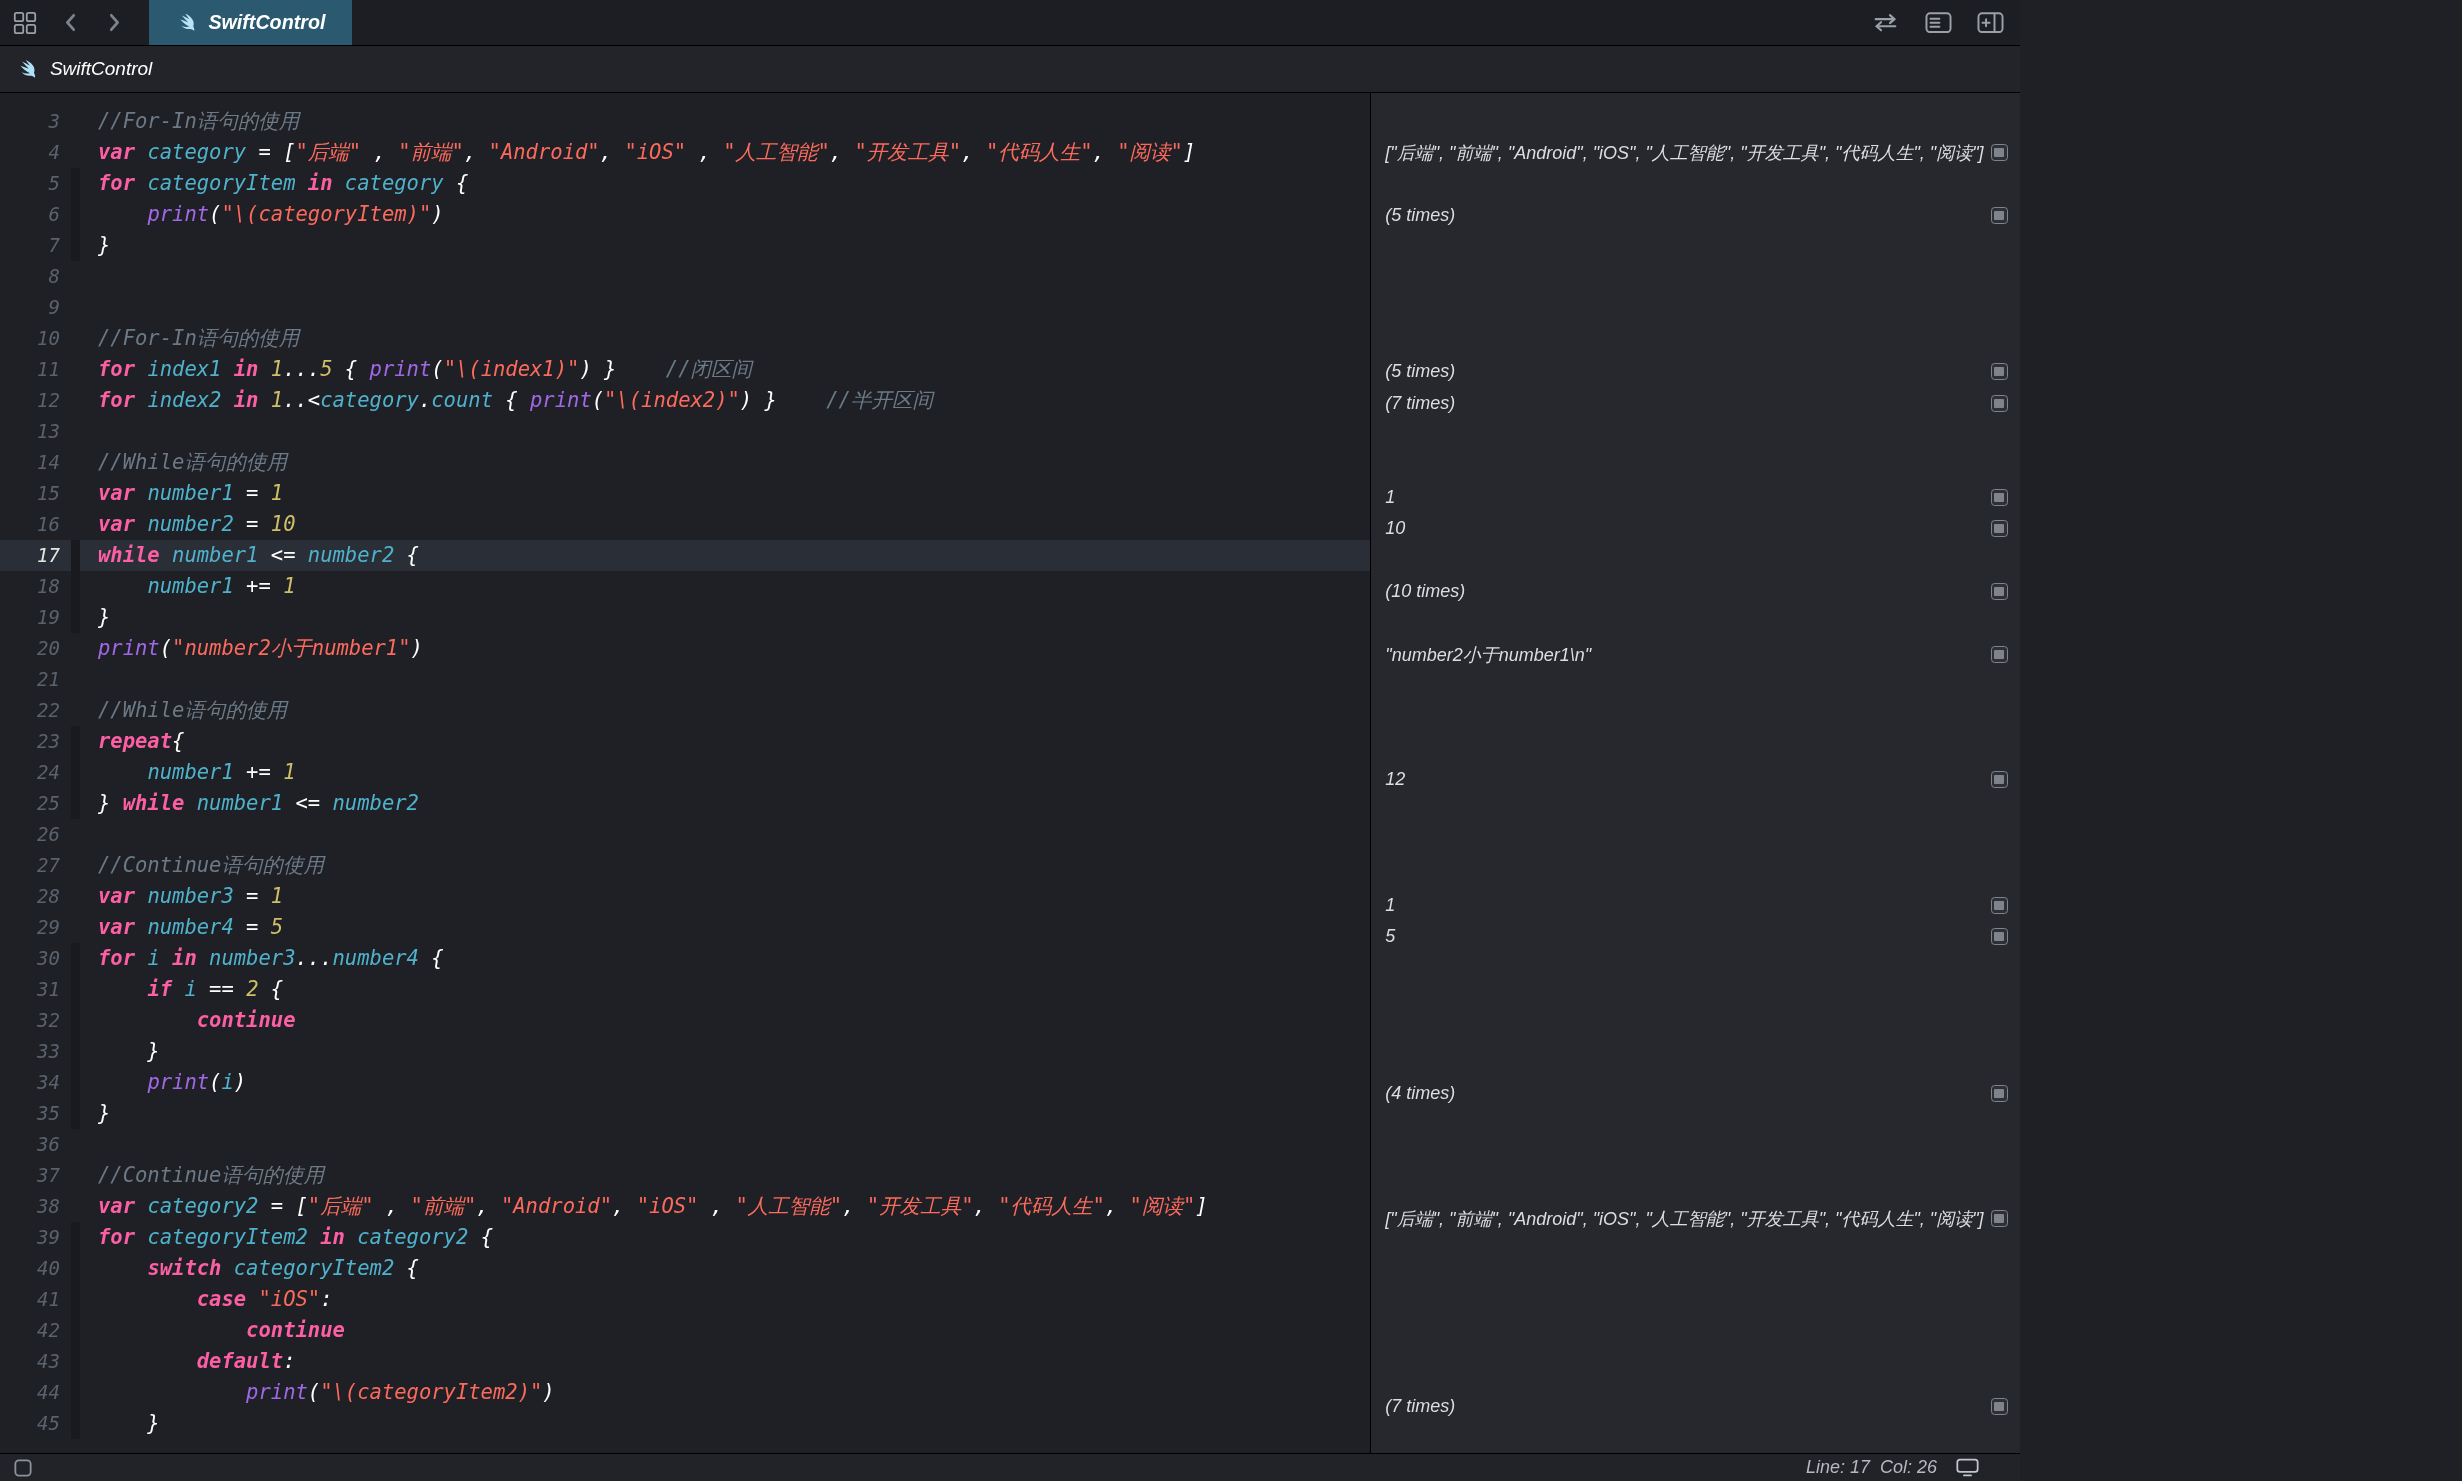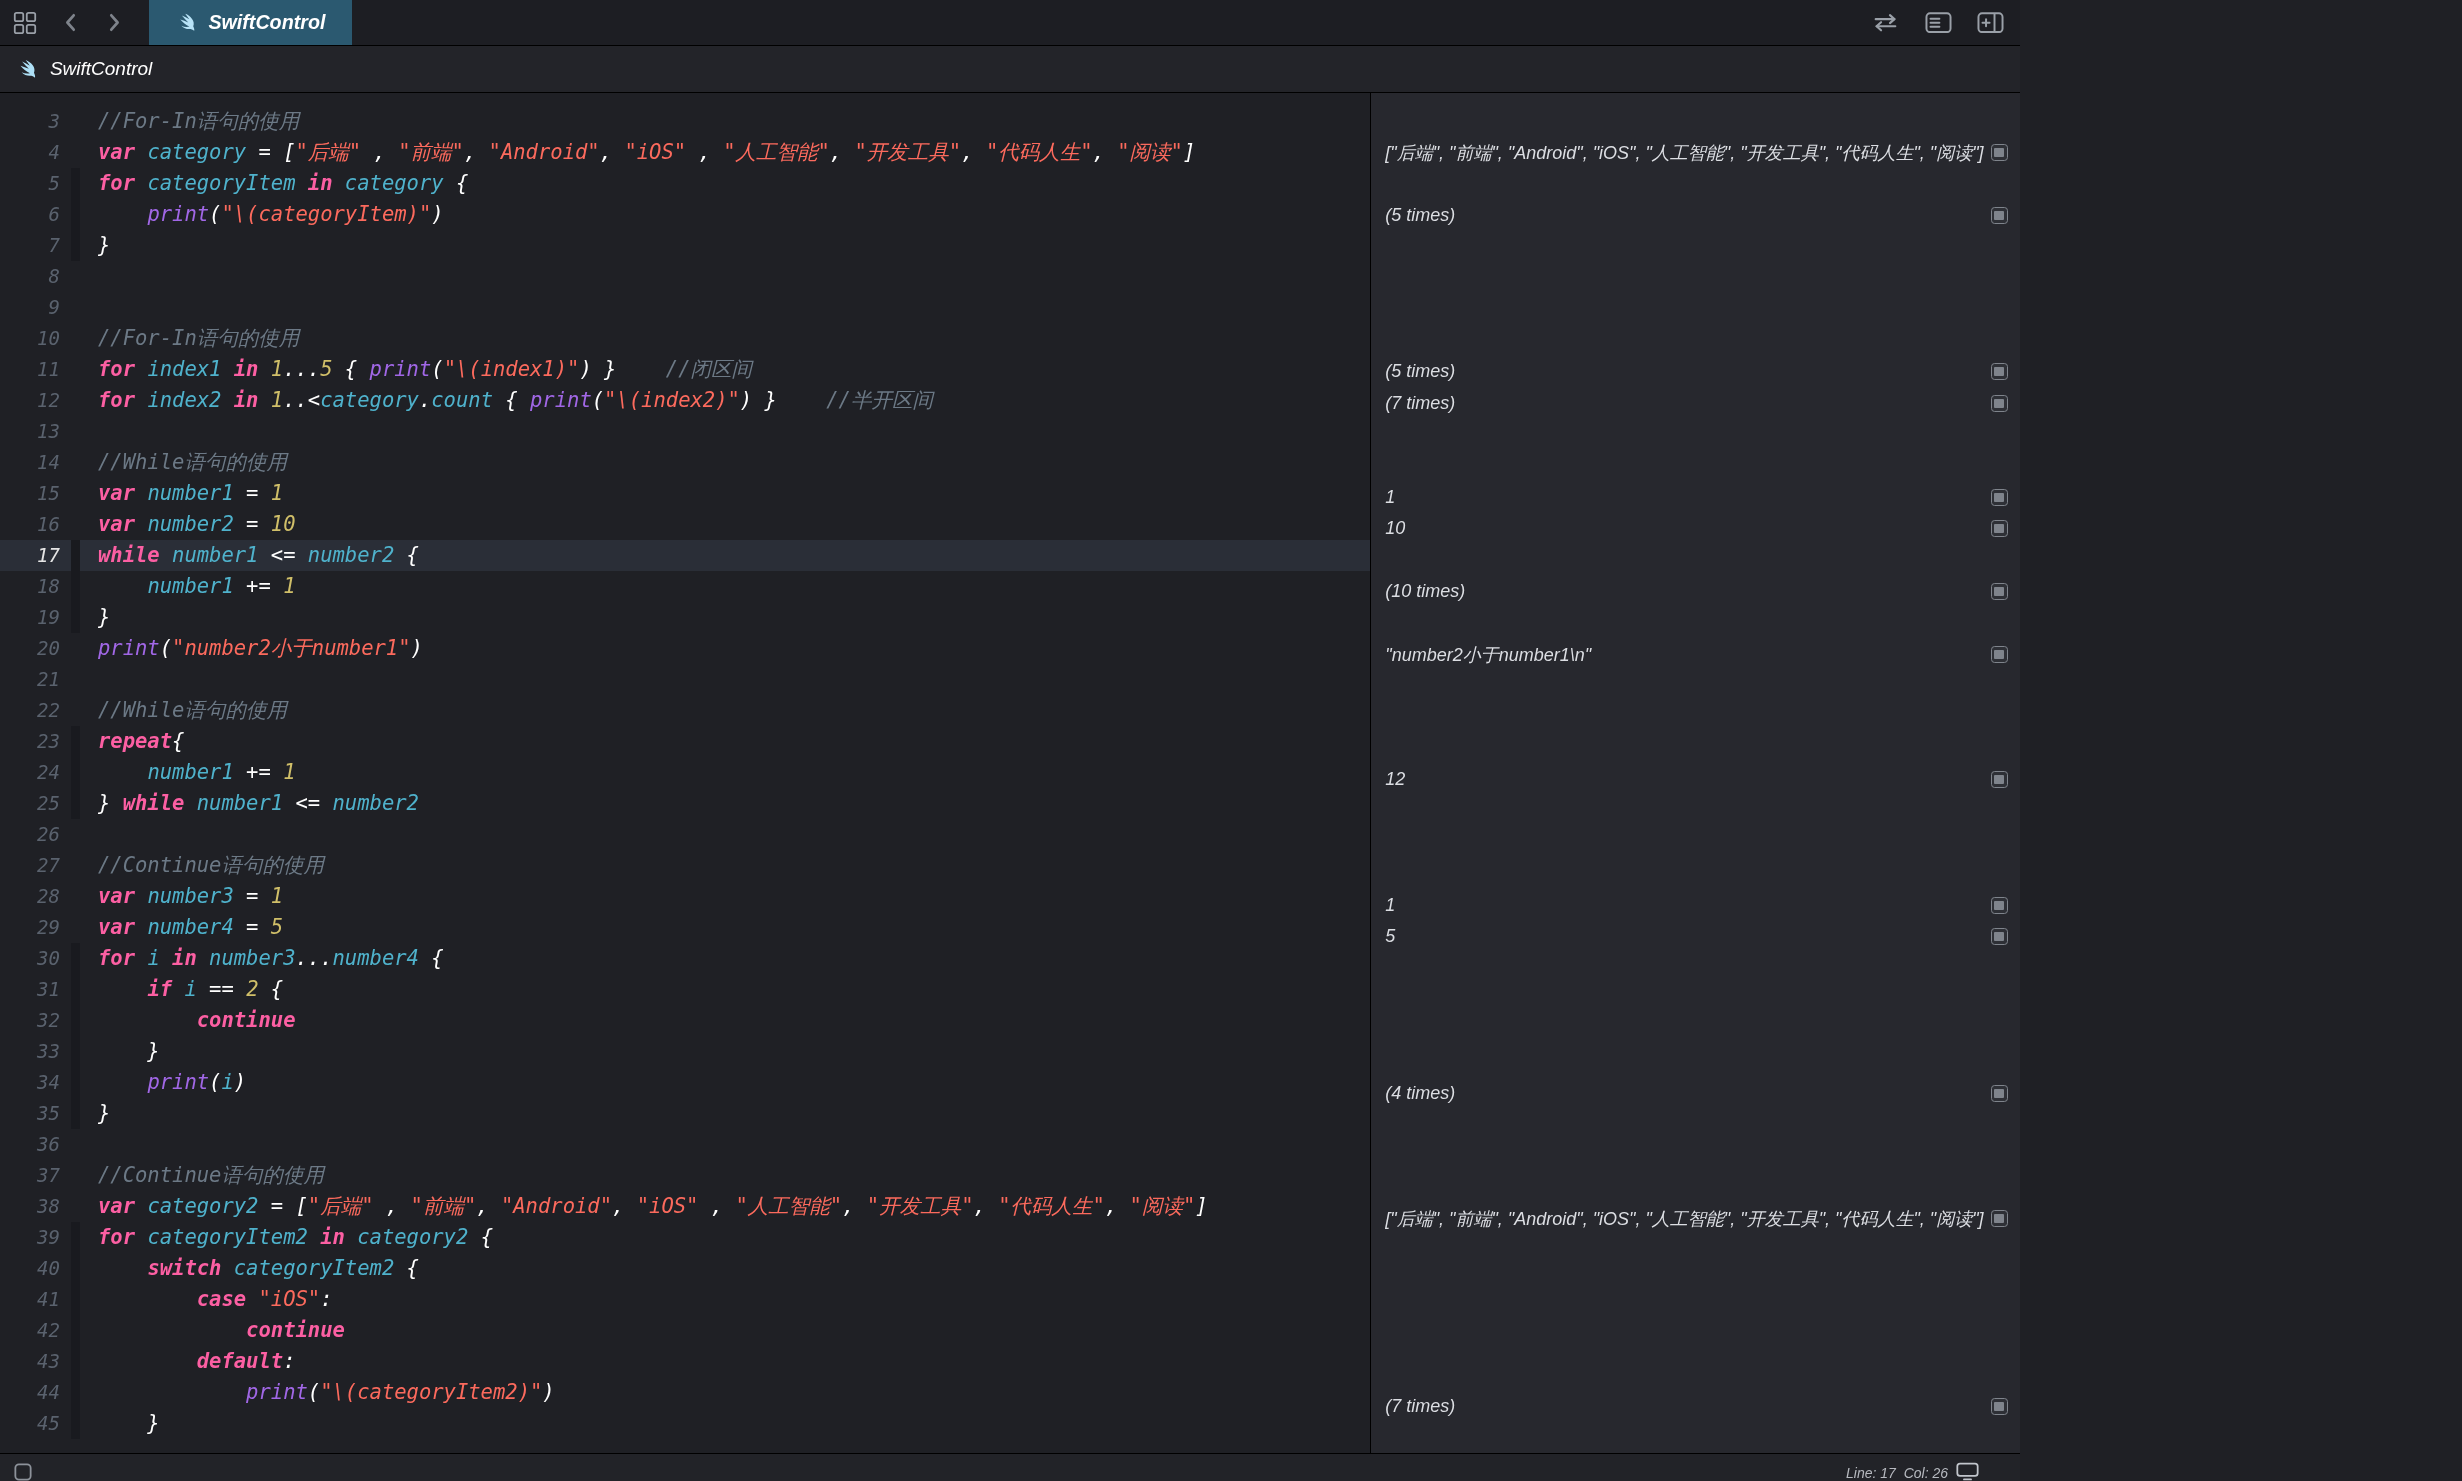--- a/index.html
+++ b/index.html
@@ -71,22 +71,22 @@
   .rtext{flex:1;min-width:0;overflow:hidden;white-space:pre;}
   .rbtn{
     width:17px;height:17px;flex:none;box-sizing:border-box;position:relative;
     border:1.8px solid #7f848c;border-radius:3.6px;background:#2e3036;
   }
   .rbtn::after{content:"";position:absolute;inset:2.7px;background:#7f848c;border-radius:0.9px;}
 
   
   .statusbar{
     height:27px;flex:none;background:#222328;border-top:0.9px solid #000;
-    display:flex;align-items:flex-end;gap:8px;padding:0 41px 0 14.3px;
-    font-size:14px;color:#b6b9bf;
+    display:flex;align-items:center;gap:19px;padding:0 41px 0 14.3px;
+    font-size:18px;color:#b6b9bf;
   }
   .sb-spacer{flex:1;}
   .sb-pos{white-space:pre;}
   svg{display:block;}
 </style>
 </head>
 <body>
 
 <div class="window">
 

